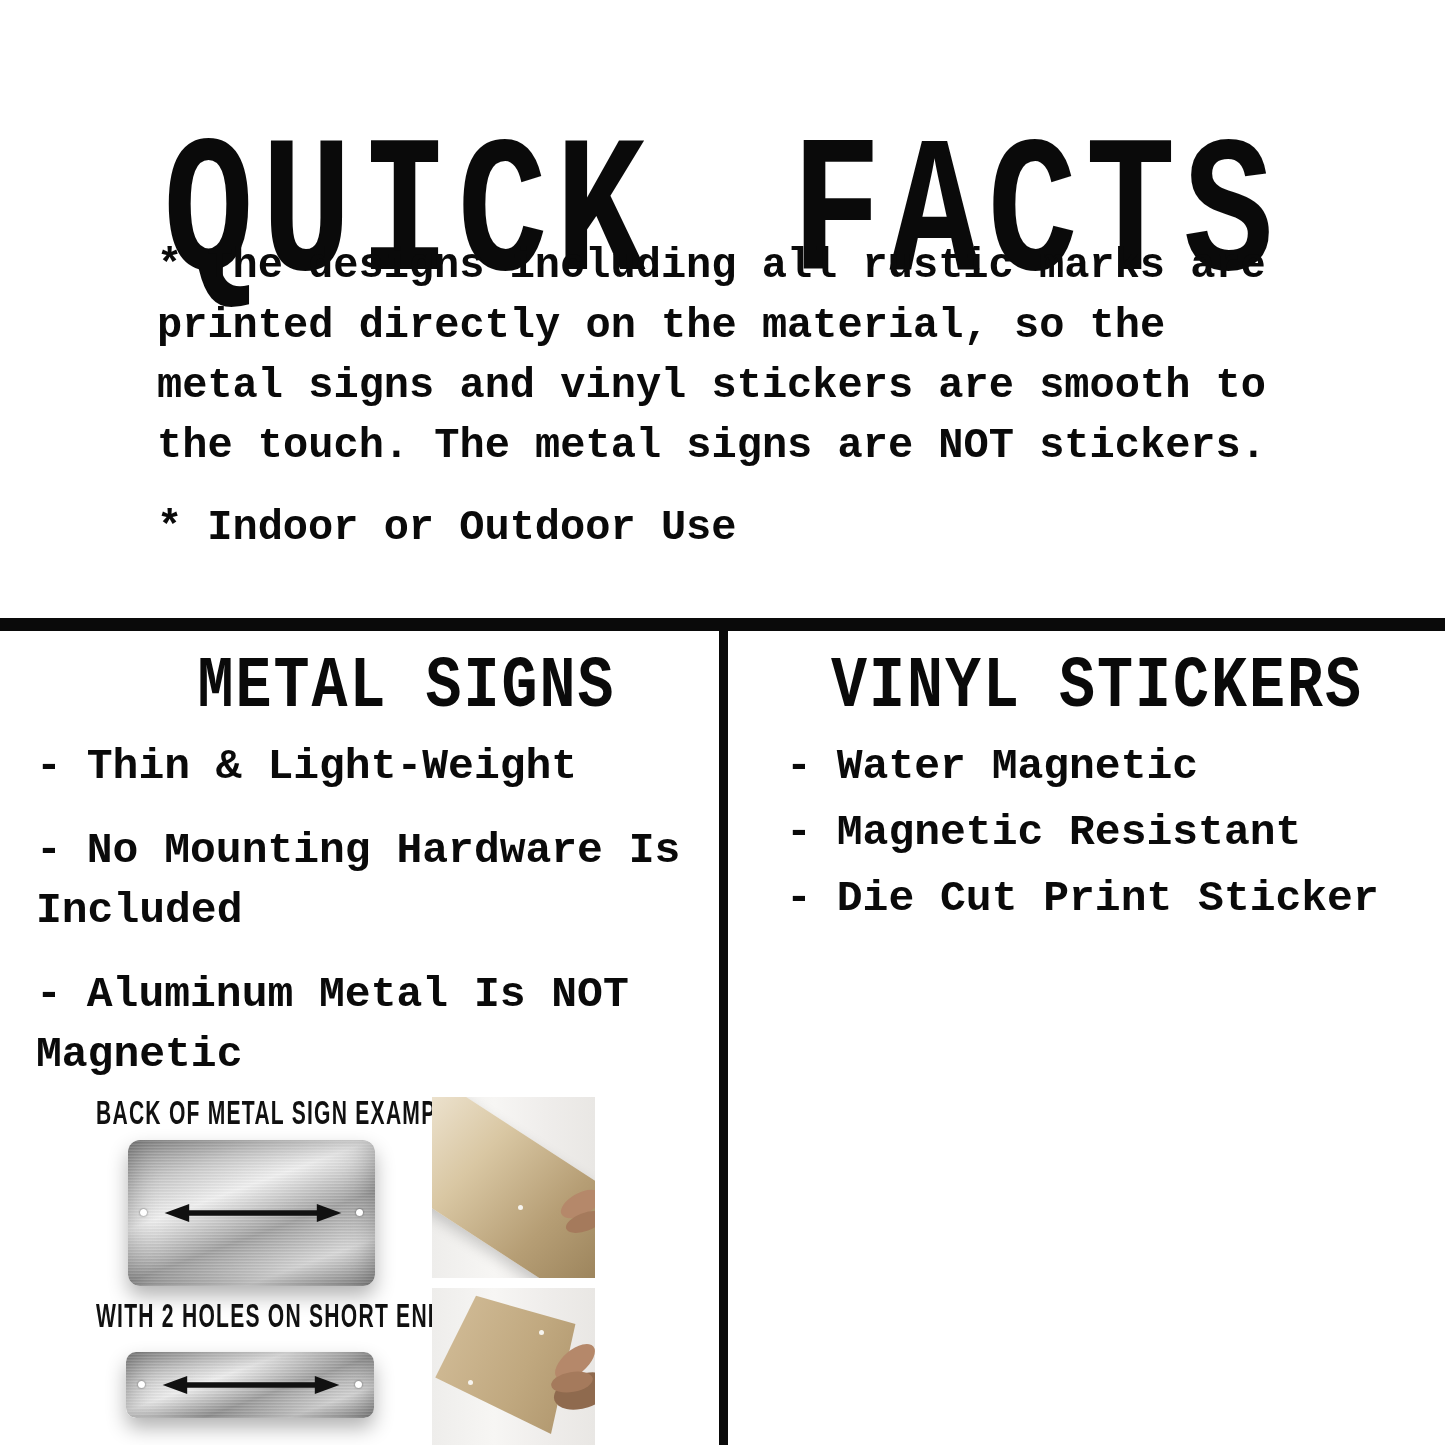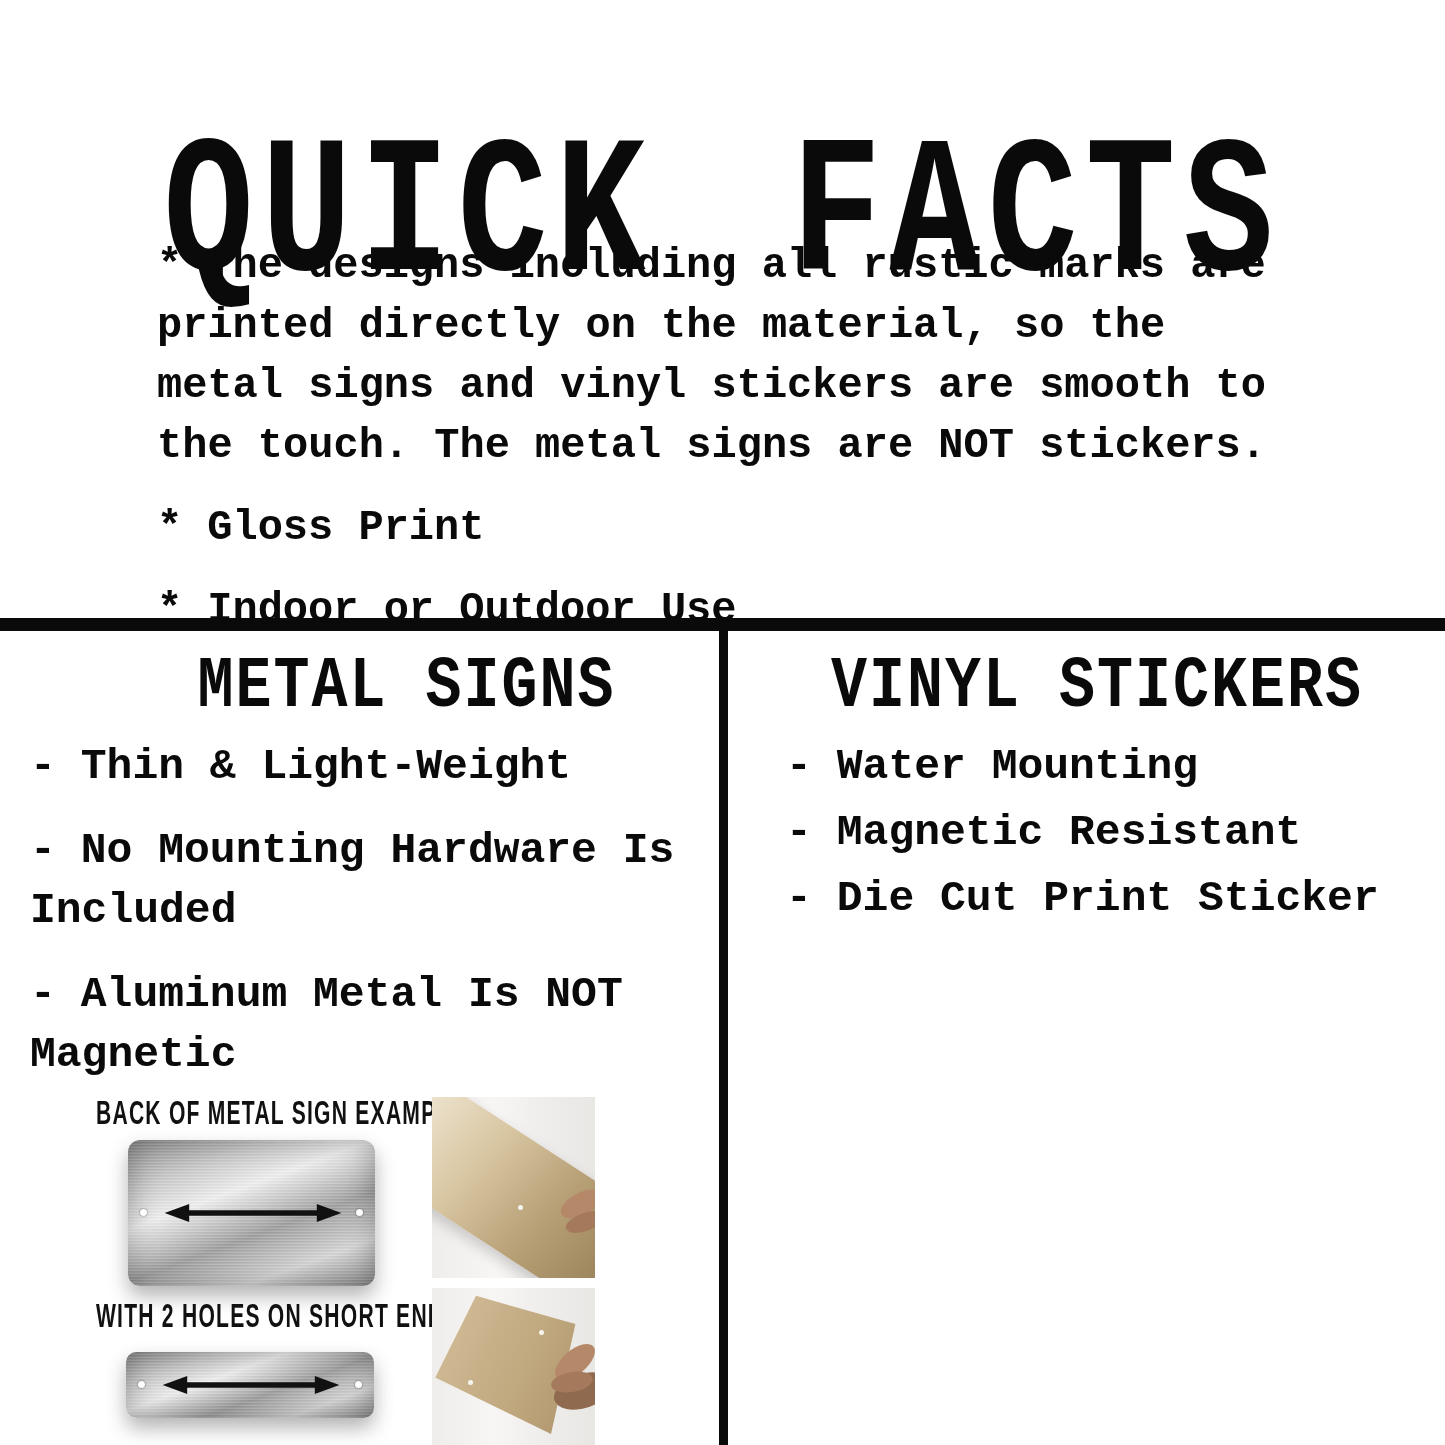--- a/index.html
+++ b/index.html
@@ -17,21 +17,21 @@
   
   .hrule{position:absolute;left:0;top:618px;width:1445px;height:13px;background:#0a0a0a;}
   .vrule{position:absolute;left:719px;top:631px;width:9px;height:814px;background:#0a0a0a;}
   
   .col{position:absolute;top:631px;height:814px;}
   .col-left{left:0;width:813px;}
   .col-right{left:744px;width:706px;}
   .col-heading{margin:20px 0 0 0;text-align:center;font-weight:700;font-size:60px;line-height:60px;
                letter-spacing:2px;transform:scaleY(1.2);transform-origin:top center;}
   .bullets{position:absolute;font-size:43px;line-height:60px;font-weight:700;}
-  .bullets-left{left:30px;top:106px;width:692px;}
+  .bullets-left{left:36px;top:106px;width:692px;}
   .bullets-right{left:42px;top:106px;width:680px;}
   .bullets .item{margin:0;}
   .bullets-left .item + .item{margin-top:24px;}
   .bullets-right .item + .item{margin-top:6px;}
   
   .caption{position:absolute;left:0;width:505px;text-align:center;
            font-family:"Liberation Sans", sans-serif;font-weight:700;font-size:34px;line-height:36px;
            letter-spacing:2px;transform:scaleX(0.62);transform-origin:center;white-space:nowrap;color:#111;}
   .caption1{top:463px;}
   .caption2{top:666px;}
@@ -71,21 +71,20 @@
 </style>
 </head>
 <body>
 
 <div class="canvas">
 
   <h1 class="title">QUICK FACTS</h1>
 
   <div class="intro">
     <p><span class="mk">*</span><span>The designs including all rustic marks are printed directly on the material, so the metal signs and vinyl stickers are smooth to the touch. The metal signs are NOT stickers.</span></p>
-    <p><span class="mk">*</span><span>Gloss Print</span></p>
     <p><span class="mk">*</span><span>Indoor or Outdoor Use</span></p>
   </div>
 
   <div class="hrule"></div>
   <div class="vrule"></div>
 
   <div class="col col-left">
     <h2 class="col-heading">METAL SIGNS</h2>
 
     <div class="bullets bullets-left">
@@ -132,20 +131,20 @@
       <span class="finger f2arm"></span>
       <span class="finger f2a"></span>
       <span class="finger f2b"></span>
     </div>
   </div>
 
   <div class="col col-right">
     <h2 class="col-heading">VINYL STICKERS</h2>
 
     <div class="bullets bullets-right">
-      <p class="item"><span class="mk">-</span><span>Water Mounting</span></p>
+      <p class="item"><span class="mk">-</span><span>Water Magnetic</span></p>
       <p class="item"><span class="mk">-</span><span>Magnetic Resistant</span></p>
       <p class="item"><span class="mk">-</span><span>Die Cut Print Sticker</span></p>
     </div>
 
   </div>
 
 </div>
 
 </body></html>

